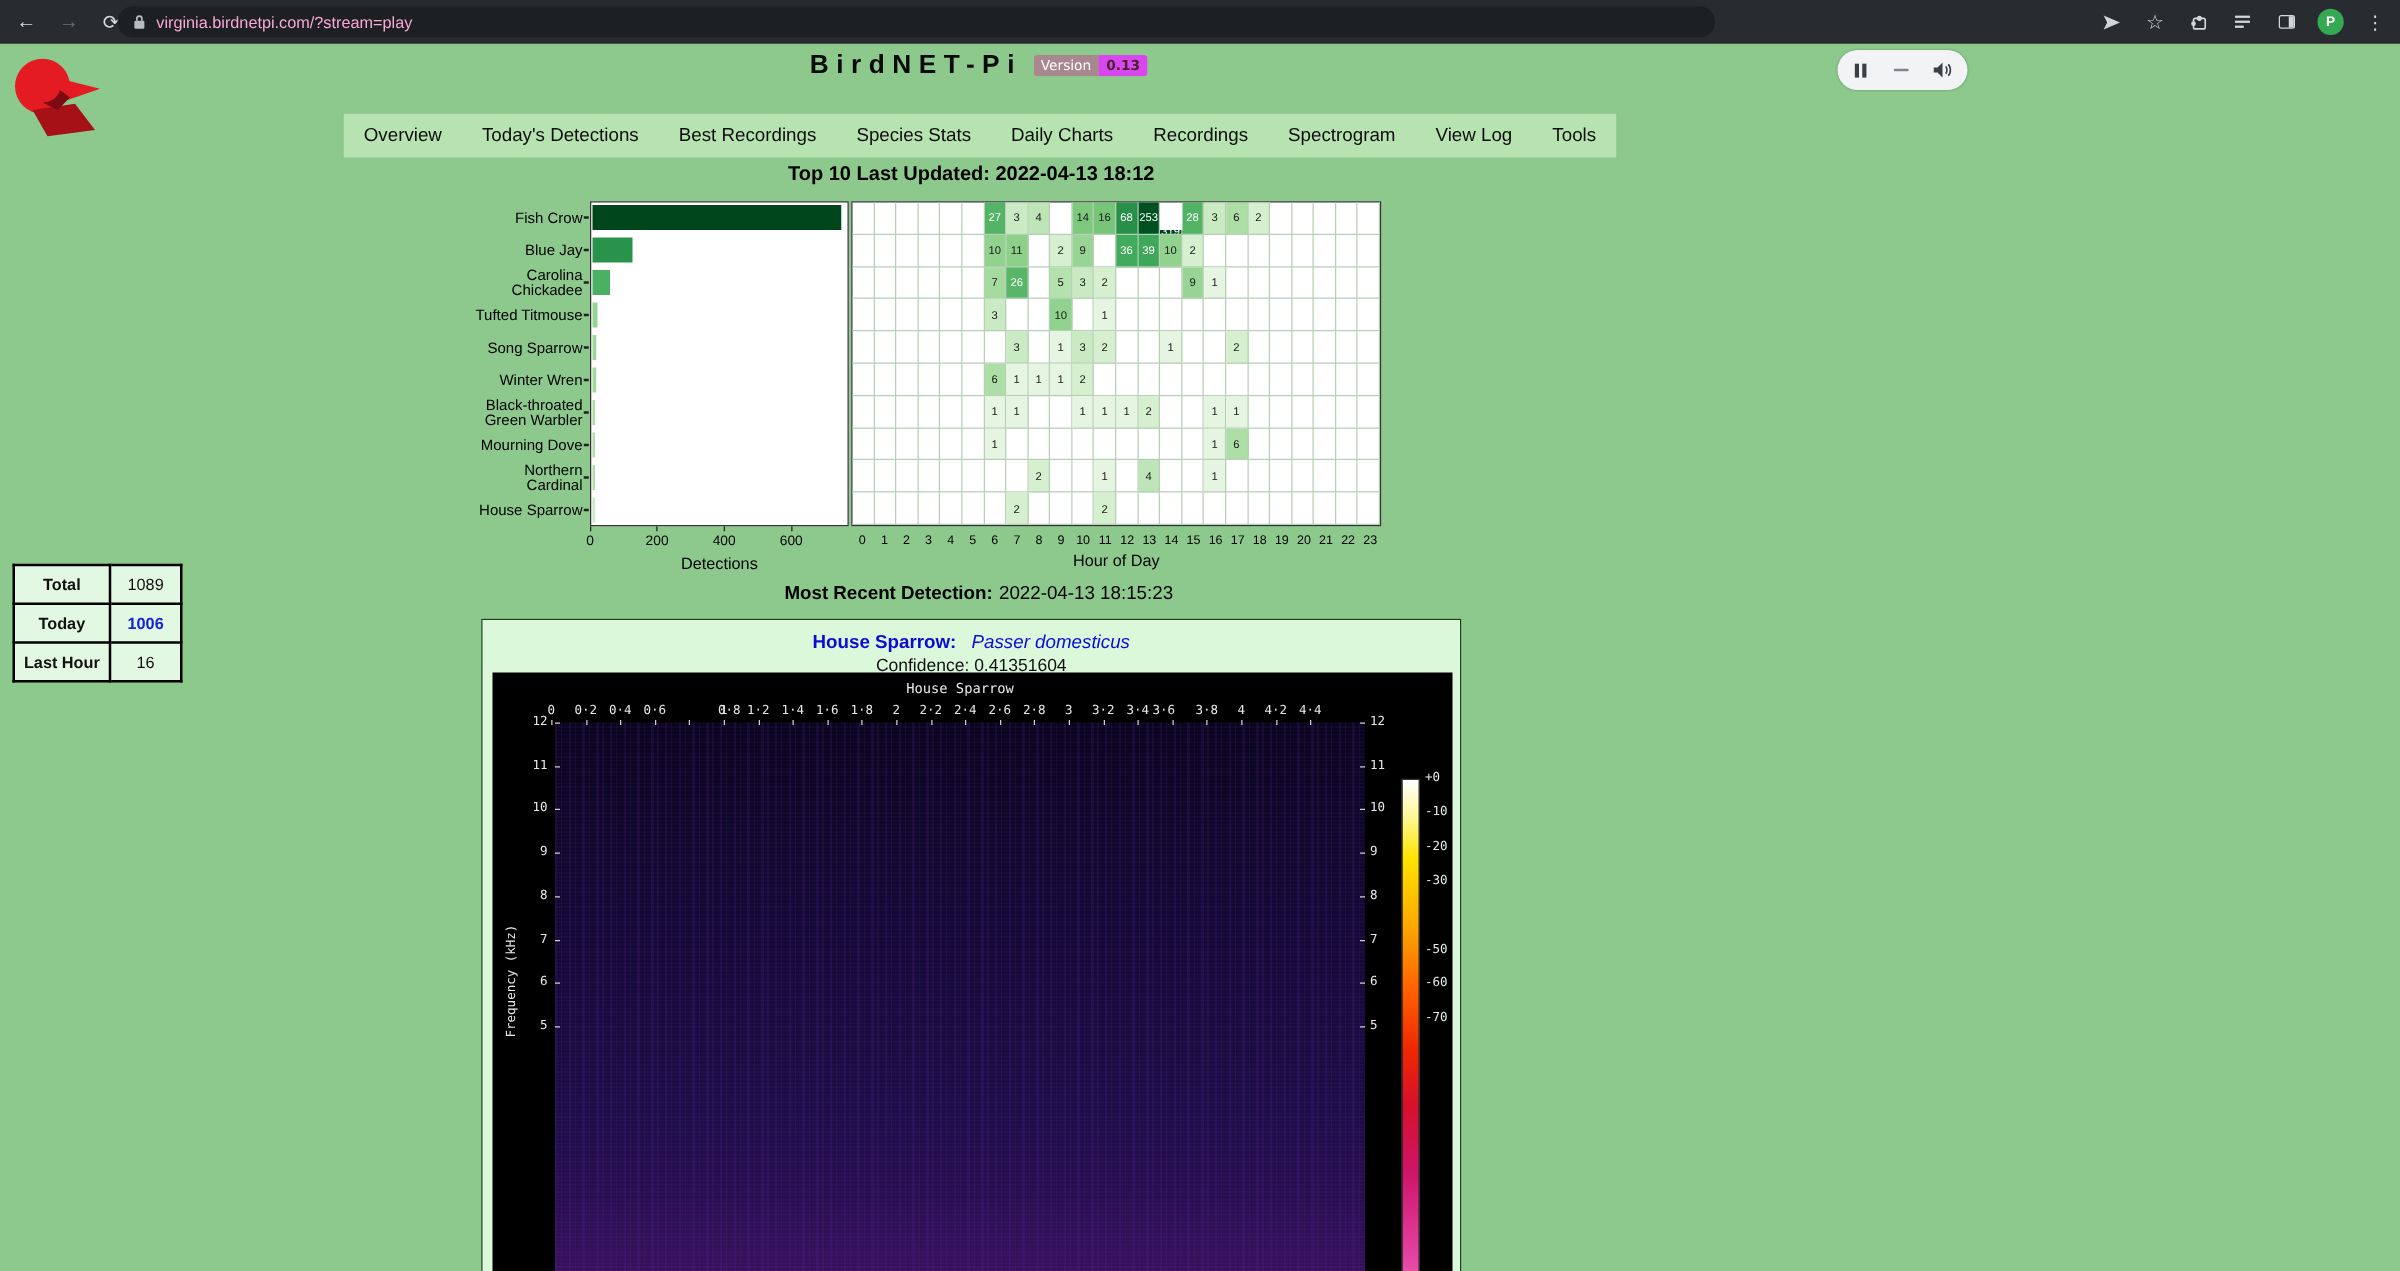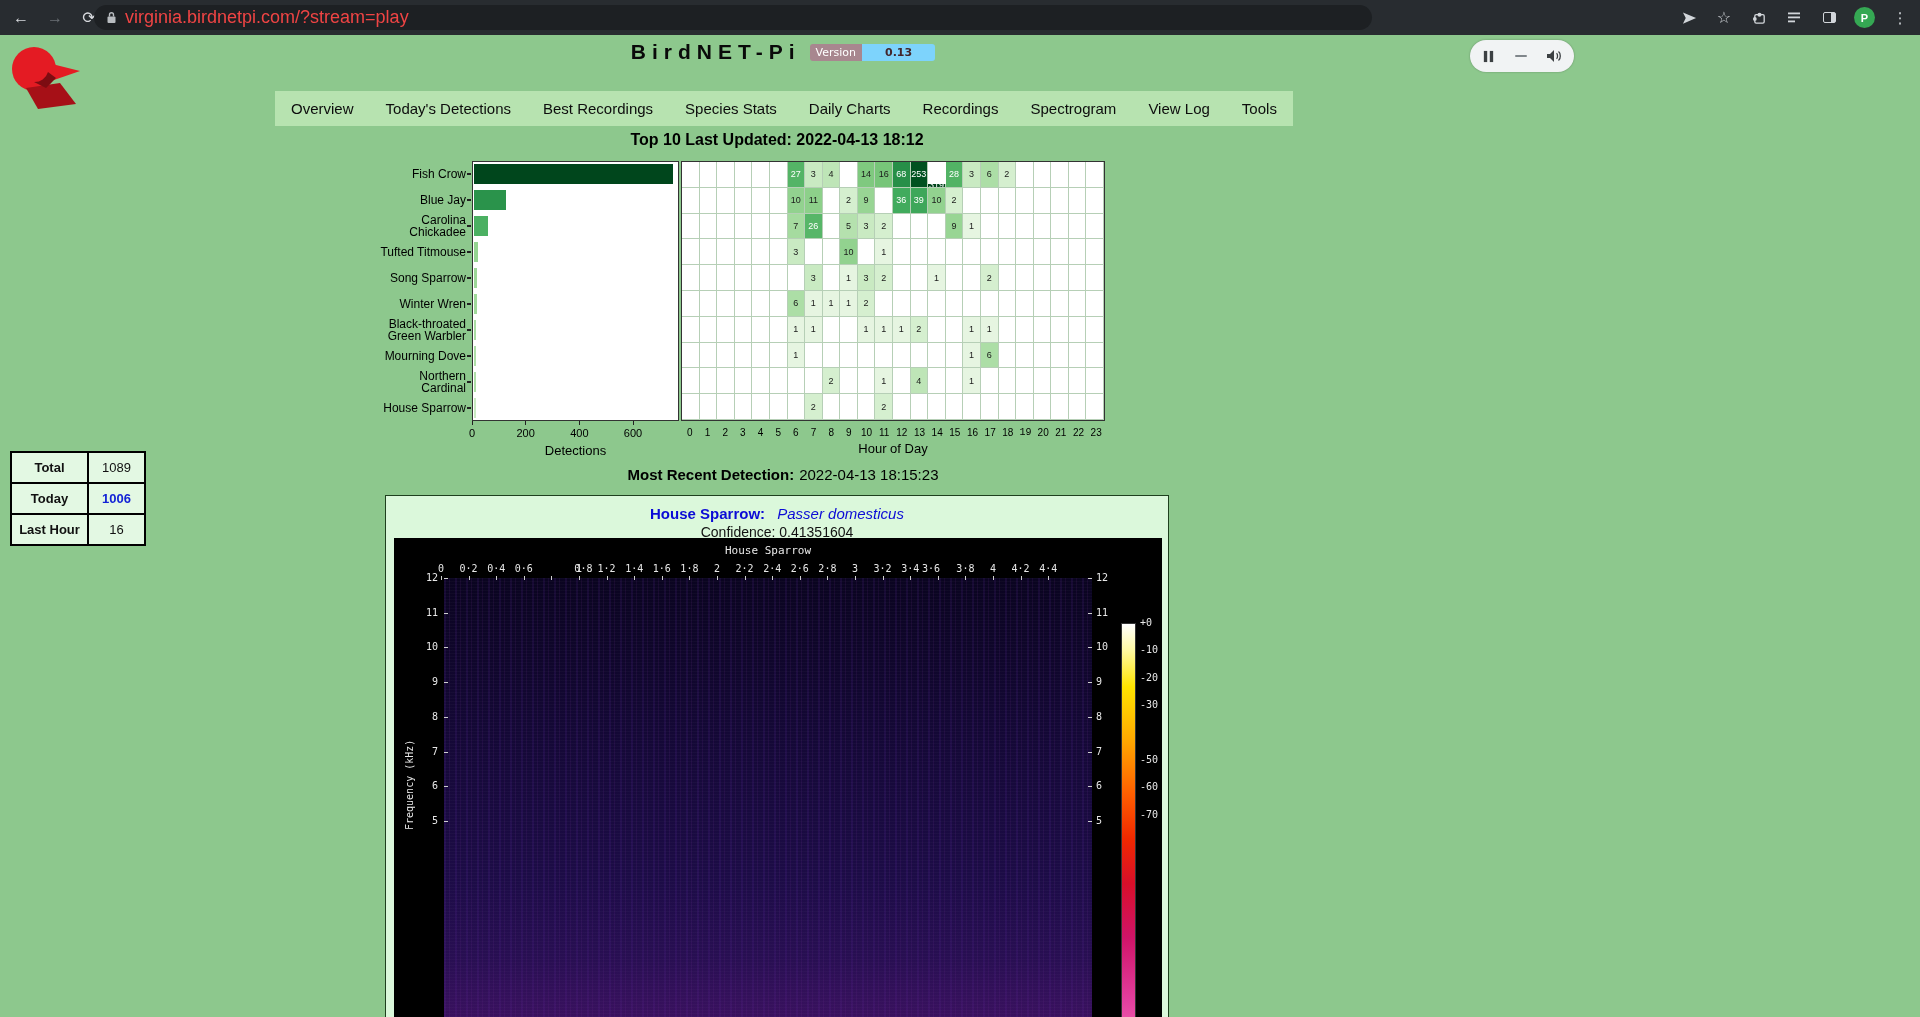--- a/index.html
+++ b/index.html
@@ -9,34 +9,34 @@
     background:#8dc88d;
     font-family:"Liberation Sans", sans-serif;
     color:#111;
   }
 
   
   .browser-bar{position:absolute;top:0;left:0;width:1920px;height:35px;background:#282c30;display:flex;align-items:center;z-index:50;}
   .tool-btn{width:26px;height:26px;display:flex;align-items:center;justify-content:center;color:#d8dade;font-size:16px;border-radius:50%;margin-left:8px;cursor:pointer;background:none;border:none;}
   .tool-btn.dim{color:#6b7075;}
   .omnibox{position:absolute;left:94px;top:5px;width:1278px;height:25px;border-radius:13px;background:#1d2023;display:flex;align-items:center;padding:0 12px;gap:8px;}
-  .url-text{color:#ef4444;font-size:18px;}
+  .url-text{color:#f9a8d4;font-size:13px;}
   .toolbar-right{position:absolute;right:10px;top:0;height:35px;display:flex;align-items:center;gap:15px;}
   .tr-icon{color:#d2d6da;font-size:14px;display:flex;align-items:center;justify-content:center;width:20px;height:20px;background:none;border:none;cursor:pointer;padding:0;}
   .avatar{width:21px;height:21px;border-radius:50%;background:#35a853;color:#fff;font-size:11px;font-weight:bold;display:flex;align-items:center;justify-content:center;}
   .sidepanel-box{width:13px;height:11px;border:1.5px solid #d2d6da;border-radius:2px;position:relative;}
   .sidepanel-box::after{content:"";position:absolute;right:0;top:0;width:4px;height:100%;background:#d2d6da;}
 
   
   .logo{position:absolute;left:8px;top:44px;width:76px;height:66px;}
   .header-wrap{position:absolute;left:0;top:40px;width:1566px;display:flex;justify-content:center;align-items:center;gap:9px;}
   .app-title{margin:0;font-size:21px;font-weight:bold;letter-spacing:6px;color:#0a0a0a;}
   .badge{display:flex;font-size:11px;height:17px;line-height:17px;border-radius:3px;overflow:hidden;font-family:"DejaVu Sans",sans-serif;}
   .badge-l{background:#a8878f;color:#fff;padding:0 6px;}
-  .badge-r{background:#7dd3fc;color:#43262c;padding:0 23px;font-weight:bold;}
+  .badge-r{background:#d946ef;color:#43262c;padding:0 6px;font-weight:bold;}
 
   
   .audio{position:absolute;left:1470px;top:40px;width:104px;height:32px;border-radius:16px;background:#f1f3f4;display:flex;align-items:center;justify-content:space-between;padding:0 12px;box-shadow:0 0 2px rgba(0,0,0,.3);}
   .audio .dash{width:12px;height:2px;background:#80868b;border-radius:1px;}
   .icon-btn{background:none;border:none;padding:0;cursor:pointer;display:flex;align-items:center;}
 
   
   .nav{position:absolute;left:275px;top:91px;width:1018px;height:35px;background:#b7e3b0;display:flex;align-items:center;justify-content:space-between;padding:0 16px;}
   .nav-item{font-size:15px;color:#0d0d0d;cursor:pointer;white-space:nowrap;}
 
@@ -489,21 +489,21 @@
     <div class="hxtick" style="left: 376.833px;">9</div>
     <div class="hxtick" style="left: 394.5px;">10</div>
     <div class="hxtick" style="left: 412.167px;">11</div>
     <div class="hxtick" style="left: 429.833px;">12</div>
     <div class="hxtick" style="left: 447.5px;">13</div>
     <div class="hxtick" style="left: 465.167px;">14</div>
     <div class="hxtick" style="left: 482.833px;">15</div>
     <div class="hxtick" style="left: 500.5px;">16</div>
     <div class="hxtick" style="left: 518.167px;">17</div>
     <div class="hxtick" style="left: 535.833px;">18</div>
-    <div class="hxtick" style="left: 553.5px; font-family: Liberation Mono, monospace;">19</div>
+    <div class="hxtick" style="left: 553.5px;">19</div>
     <div class="hxtick" style="left: 571.167px;">20</div>
     <div class="hxtick" style="left: 588.833px;">21</div>
     <div class="hxtick" style="left: 606.5px;">22</div>
     <div class="hxtick" style="left: 624.167px;">23</div>
   </div>
 
 <table class="stats">
   <tbody id="stats-body">
       <tr>
         <td class="lab">Total</td>

